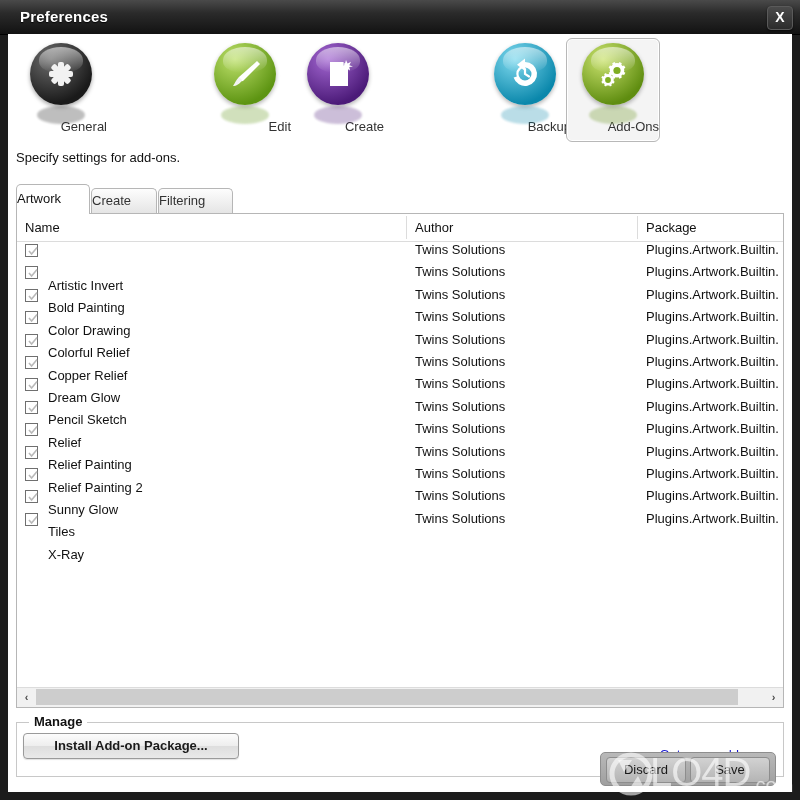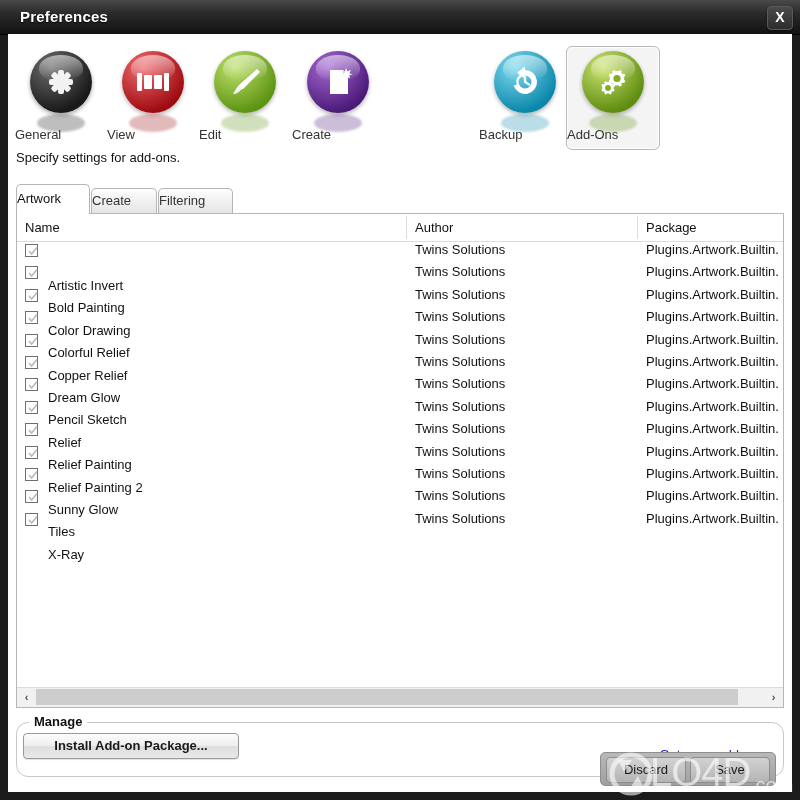--- a/index.html
+++ b/index.html
@@ -22,21 +22,21 @@
              border:1px solid #5a5a5a;box-shadow:0 1px 2px rgba(0,0,0,.6);
              color:#fff;font-size:14px;font-weight:bold;text-align:center;
              line-height:21px;cursor:pointer;}
 
   
   .client{position:absolute;left:8px;top:34px;width:784px;height:758px;
           background:#fff;}
 
   
   .toolbar{position:absolute;left:0;top:0;width:784px;height:112px;background:#fff;}
-  .tb-item{position:absolute;top:12px;width:94px;height:104px;text-align:left;
+  .tb-item{position:absolute;top:4px;width:94px;height:104px;text-align:right;
            cursor:pointer;border:1px solid transparent;border-radius:6px;
            box-sizing:border-box;}
   .tb-item.sel{border:1px solid #b8b8b8;background:#f4f4f4;
                box-shadow:inset 0 0 0 1px #fff;}
   .orb{width:62px;height:62px;border-radius:50%;margin:4px auto 0;position:relative;}
   .orb::after{content:"";position:absolute;left:14%;top:6%;width:72%;height:42%;
               border-radius:50% 50% 45% 45%;
               background:linear-gradient(180deg,rgba(255,255,255,.55),rgba(255,255,255,0));}
   .orb .refl{position:absolute;left:12%;top:101%;width:76%;height:18px;
              border-radius:50%;opacity:.28;filter:blur(1px);}
@@ -78,21 +78,21 @@
   .hscroll{position:absolute;left:0;bottom:0;width:100%;height:19px;
            background:#f1f1f1;border-top:1px solid #dcdcdc;}
   .sb-arrow{position:absolute;top:0;width:19px;height:18px;background:#f1f1f1;
             text-align:center;line-height:18px;font-size:11px;color:#4a4a4a;
             font-weight:bold;cursor:pointer;}
   .sb-thumb{position:absolute;left:19px;top:1px;height:16px;width:702px;
             background:#cdcdcd;cursor:pointer;}
 
   
   .group{position:absolute;left:8px;top:688px;width:768px;height:55px;
-         border:1px solid #c8c8c8;border-radius:12px;box-sizing:border-box;
+         border:1px solid #c8c8c8;border-radius:0;box-sizing:border-box;
          background:#fff;}
   .group-title{position:absolute;left:12px;top:-9px;background:#fff;padding:0 5px;
                font-size:13px;font-weight:bold;color:#111;}
   .install-btn{position:absolute;left:6px;top:10px;width:216px;height:26px;
                border:1px solid #9a9a9a;border-radius:4px;box-sizing:border-box;
                background:linear-gradient(180deg,#fcfcfc 0%,#eeeeee 48%,#dedede 52%,#e9e9e9 100%);
                font-size:13px;font-weight:bold;color:#1a1a1a;text-align:center;
                line-height:24px;cursor:pointer;box-shadow:0 1px 1px rgba(0,0,0,.12);}
   .link{position:absolute;right:8px;top:24px;font-size:13px;color:#1414d0;
         text-decoration:underline;cursor:pointer;}
@@ -142,36 +142,20 @@
                   <rect x="12" y="3" width="6" height="24" rx="2" transform="rotate(-45 15 15)"></rect>
                   <circle cx="15" cy="15" r="7"></circle>
                 </g>
               </svg>
             </div>
           <div class="refl" style="background:#1a1a1a"></div>
         </div>
         <div class="tb-label">General</div>
       </div>
 
-      <div class="tb-item" style="left:98px">
-        <div class="orb" style="background:radial-gradient(circle at 34% 26%,#f06b6f,#9d0b10 74%);box-shadow:0 2px 4px rgba(0,0,0,.3)">
-          <div class="glyph">
-              <svg width="34" height="20" viewBox="0 0 34 20">
-                <g fill="#fff">
-                  <rect x="1" y="1" width="5" height="18" rx="1"></rect>
-                  <rect x="8" y="3" width="8" height="14" rx="1"></rect>
-                  <rect x="18" y="3" width="8" height="14" rx="1"></rect>
-                  <rect x="28" y="1" width="5" height="18" rx="1"></rect>
-                </g>
-              </svg>
-            </div>
-          <div class="refl" style="background:#9d0b10"></div>
-        </div>
-        <div class="tb-label">View</div>
-      </div>
 
       <div class="tb-item" style="left:190px">
         <div class="orb" style="background:radial-gradient(circle at 34% 26%,#bde06a,#5d9412 74%);box-shadow:0 2px 4px rgba(0,0,0,.3)">
           <div class="glyph">
               <svg width="36" height="36" viewBox="0 0 36 36">
                 <path d="M30 5 L33 8 L16 25 L11 26 L12 21 Z" fill="#fff"></path>
                 <path d="M12 21 L15 24 C13 28 9 30 6 30 C8 27 9 24 12 21 Z" fill="#f3f3f3"></path>
               </svg>
             </div>
           <div class="refl" style="background:#5d9412"></div>

